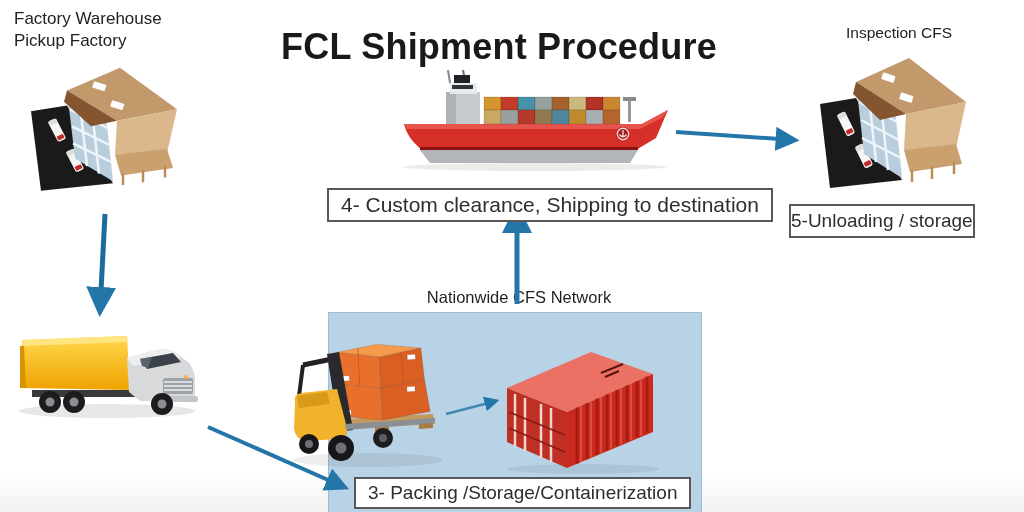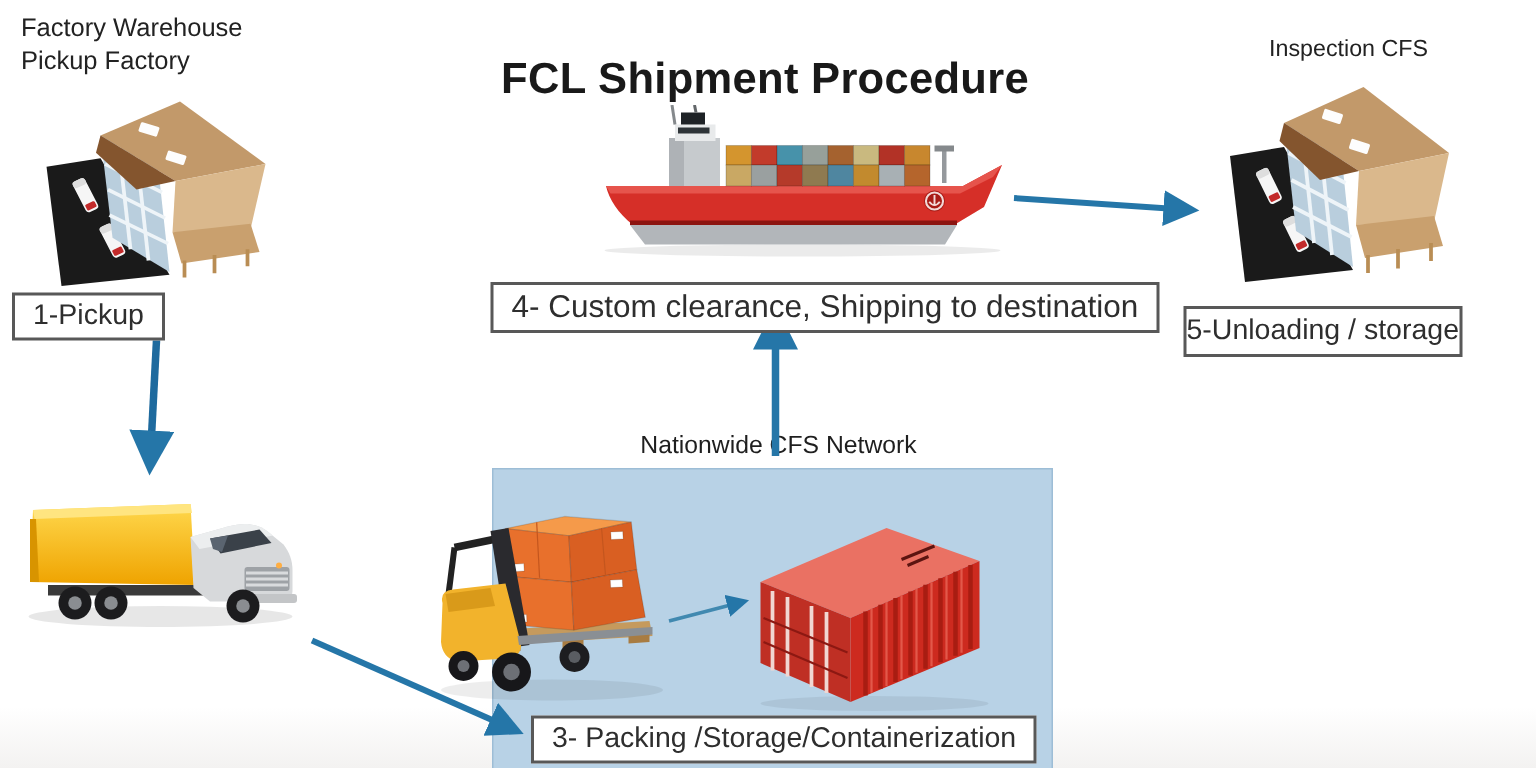--- a/index.html
+++ b/index.html
@@ -3,21 +3,21 @@
 <meta charset="utf-8">
 <style>
   html,body{margin:0;padding:0;background:#fff;}
   .canvas{
     position:relative;width:1024px;height:512px;overflow:hidden;
     font-family:Liberation Sans, sans-serif;
     background:linear-gradient(180deg,#ffffff 0%,#ffffff 92%,#f3f2f1 100%);
   }
   .title{
     position:absolute;left:258px;top:22px;width:474px;text-align:center;
-    font-size:29px;font-weight:700;color:#191919;letter-spacing:.2px;margin:15px;
+    font-size:36px;font-weight:700;color:#191919;letter-spacing:.2px;margin:4px;
   }
   .origin-caption{
     position:absolute;left:14px;top:8px;font-size:17px;line-height:1.32;color:#222;
   }
   .dest-caption{
     position:absolute;left:846px;top:24px;font-size:15.5px;color:#222;
   }
   .network-caption{
     position:absolute;left:414px;top:288px;width:210px;text-align:center;
     font-size:16.5px;color:#1f1f1f;
@@ -265,18 +265,17 @@
         <path d="M0,0 L6,3 L0,6 Z" fill="#2576a8"></path>
       </marker>
     </defs>
     <line x1="105" y1="214" x2="100" y2="310" stroke="#1e6a9e" stroke-width="5" marker-end="url(#ah)"></line>
     <line x1="208" y1="427" x2="344" y2="487" stroke="#2576a8" stroke-width="4" marker-end="url(#ah)"></line>
     <line x1="446" y1="414" x2="496" y2="401" stroke="#4189b0" stroke-width="2.5" marker-end="url(#ah)"></line>
     <line x1="517" y1="304" x2="517" y2="210" stroke="#2576a8" stroke-width="5" marker-end="url(#ah)"></line>
     <line x1="676" y1="132" x2="794" y2="140" stroke="#2576a8" stroke-width="4" marker-end="url(#ah)"></line>
   </svg>
 
-  <div class="step-box step-1">1-Pickup</div>
   <div class="step-box step-3">3- Packing /Storage/Containerization</div>
   <div class="step-box step-4">4- Custom clearance, Shipping to destination</div>
   <div class="step-box step-5">5-Unloading / storage</div>
 
 </div>
 
 </body></html>

